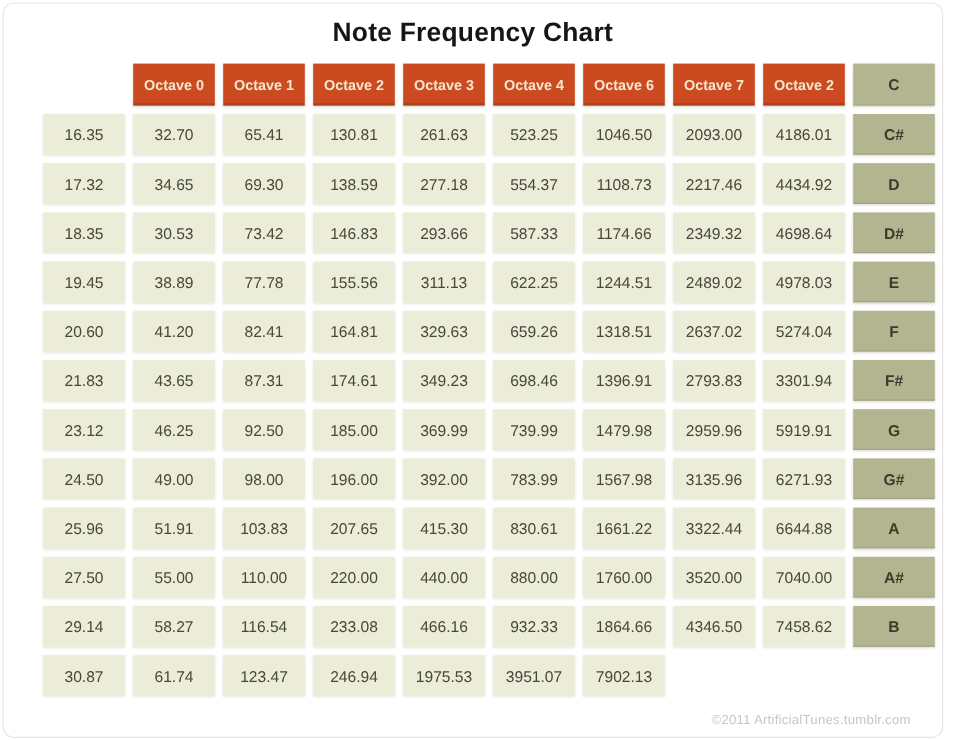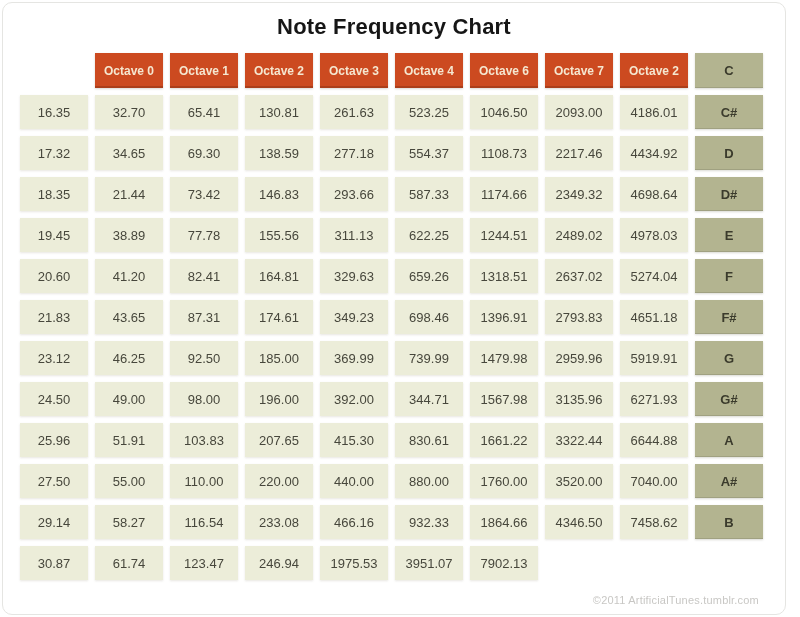--- a/index.html
+++ b/index.html
@@ -29,21 +29,21 @@
     top: 14px;
     margin: 0;
     text-align: center;
     font-size: 22px;
     font-weight: 600;
     letter-spacing: 0.2px;
     color: #161616;
   }
   .table-grid {
     position: absolute;
-    left: 20px;
+    left: 36px;
     top: 53px;
     display: grid;
     grid-template-columns: repeat(10, 68px);
     grid-template-rows: 35px repeat(12, 34px);
     column-gap: 7px;
     row-gap: 7px;
   }
   .cell {
     display: flex;
     align-items: center;
@@ -113,21 +113,21 @@
       <div class="cell data-cell">34.65</div>
       <div class="cell data-cell">69.30</div>
       <div class="cell data-cell">138.59</div>
       <div class="cell data-cell">277.18</div>
       <div class="cell data-cell">554.37</div>
       <div class="cell data-cell">1108.73</div>
       <div class="cell data-cell">2217.46</div>
       <div class="cell data-cell">4434.92</div>
       <div class="cell label-cell">D</div>
       <div class="cell data-cell">18.35</div>
-      <div class="cell data-cell">21.44</div>
+      <div class="cell data-cell">30.53</div>
       <div class="cell data-cell">73.42</div>
       <div class="cell data-cell">146.83</div>
       <div class="cell data-cell">293.66</div>
       <div class="cell data-cell">587.33</div>
       <div class="cell data-cell">1174.66</div>
       <div class="cell data-cell">2349.32</div>
       <div class="cell data-cell">4698.64</div>
       <div class="cell label-cell">D#</div>
       <div class="cell data-cell">19.45</div>
       <div class="cell data-cell">38.89</div>
@@ -150,38 +150,38 @@
       <div class="cell data-cell">5274.04</div>
       <div class="cell label-cell">F</div>
       <div class="cell data-cell">21.83</div>
       <div class="cell data-cell">43.65</div>
       <div class="cell data-cell">87.31</div>
       <div class="cell data-cell">174.61</div>
       <div class="cell data-cell">349.23</div>
       <div class="cell data-cell">698.46</div>
       <div class="cell data-cell">1396.91</div>
       <div class="cell data-cell">2793.83</div>
-      <div class="cell data-cell">4651.18</div>
+      <div class="cell data-cell">3301.94</div>
       <div class="cell label-cell">F#</div>
       <div class="cell data-cell">23.12</div>
       <div class="cell data-cell">46.25</div>
       <div class="cell data-cell">92.50</div>
       <div class="cell data-cell">185.00</div>
       <div class="cell data-cell">369.99</div>
       <div class="cell data-cell">739.99</div>
       <div class="cell data-cell">1479.98</div>
       <div class="cell data-cell">2959.96</div>
       <div class="cell data-cell">5919.91</div>
       <div class="cell label-cell">G</div>
       <div class="cell data-cell">24.50</div>
       <div class="cell data-cell">49.00</div>
       <div class="cell data-cell">98.00</div>
       <div class="cell data-cell">196.00</div>
       <div class="cell data-cell">392.00</div>
-      <div class="cell data-cell">344.71</div>
+      <div class="cell data-cell">783.99</div>
       <div class="cell data-cell">1567.98</div>
       <div class="cell data-cell">3135.96</div>
       <div class="cell data-cell">6271.93</div>
       <div class="cell label-cell">G#</div>
       <div class="cell data-cell">25.96</div>
       <div class="cell data-cell">51.91</div>
       <div class="cell data-cell">103.83</div>
       <div class="cell data-cell">207.65</div>
       <div class="cell data-cell">415.30</div>
       <div class="cell data-cell">830.61</div>

